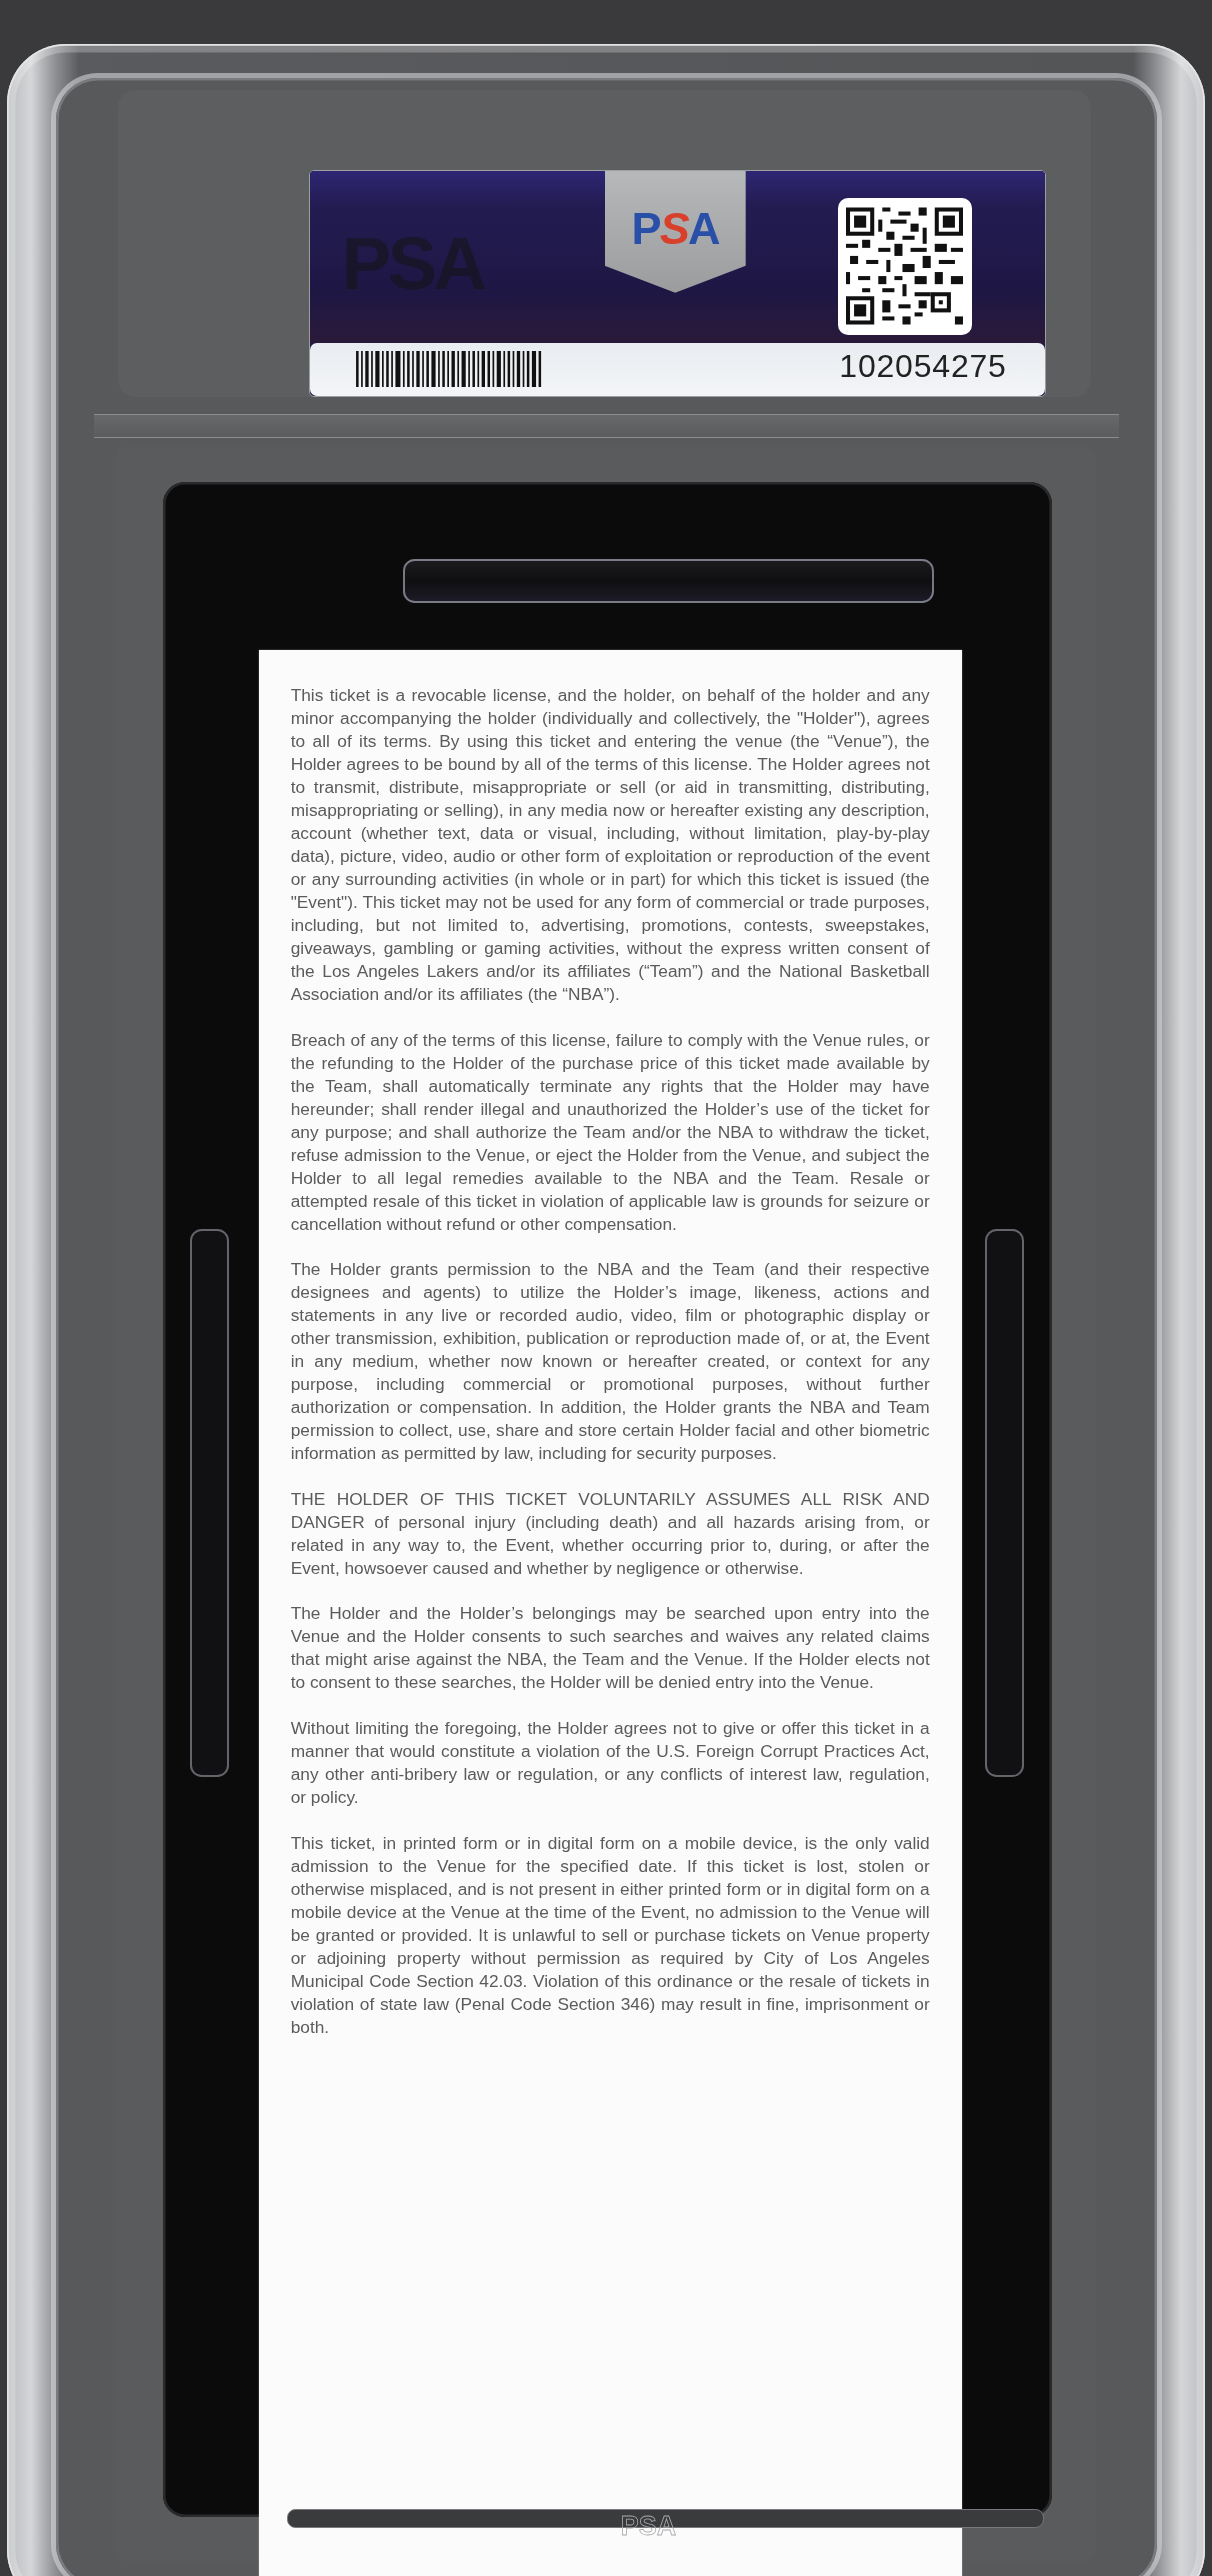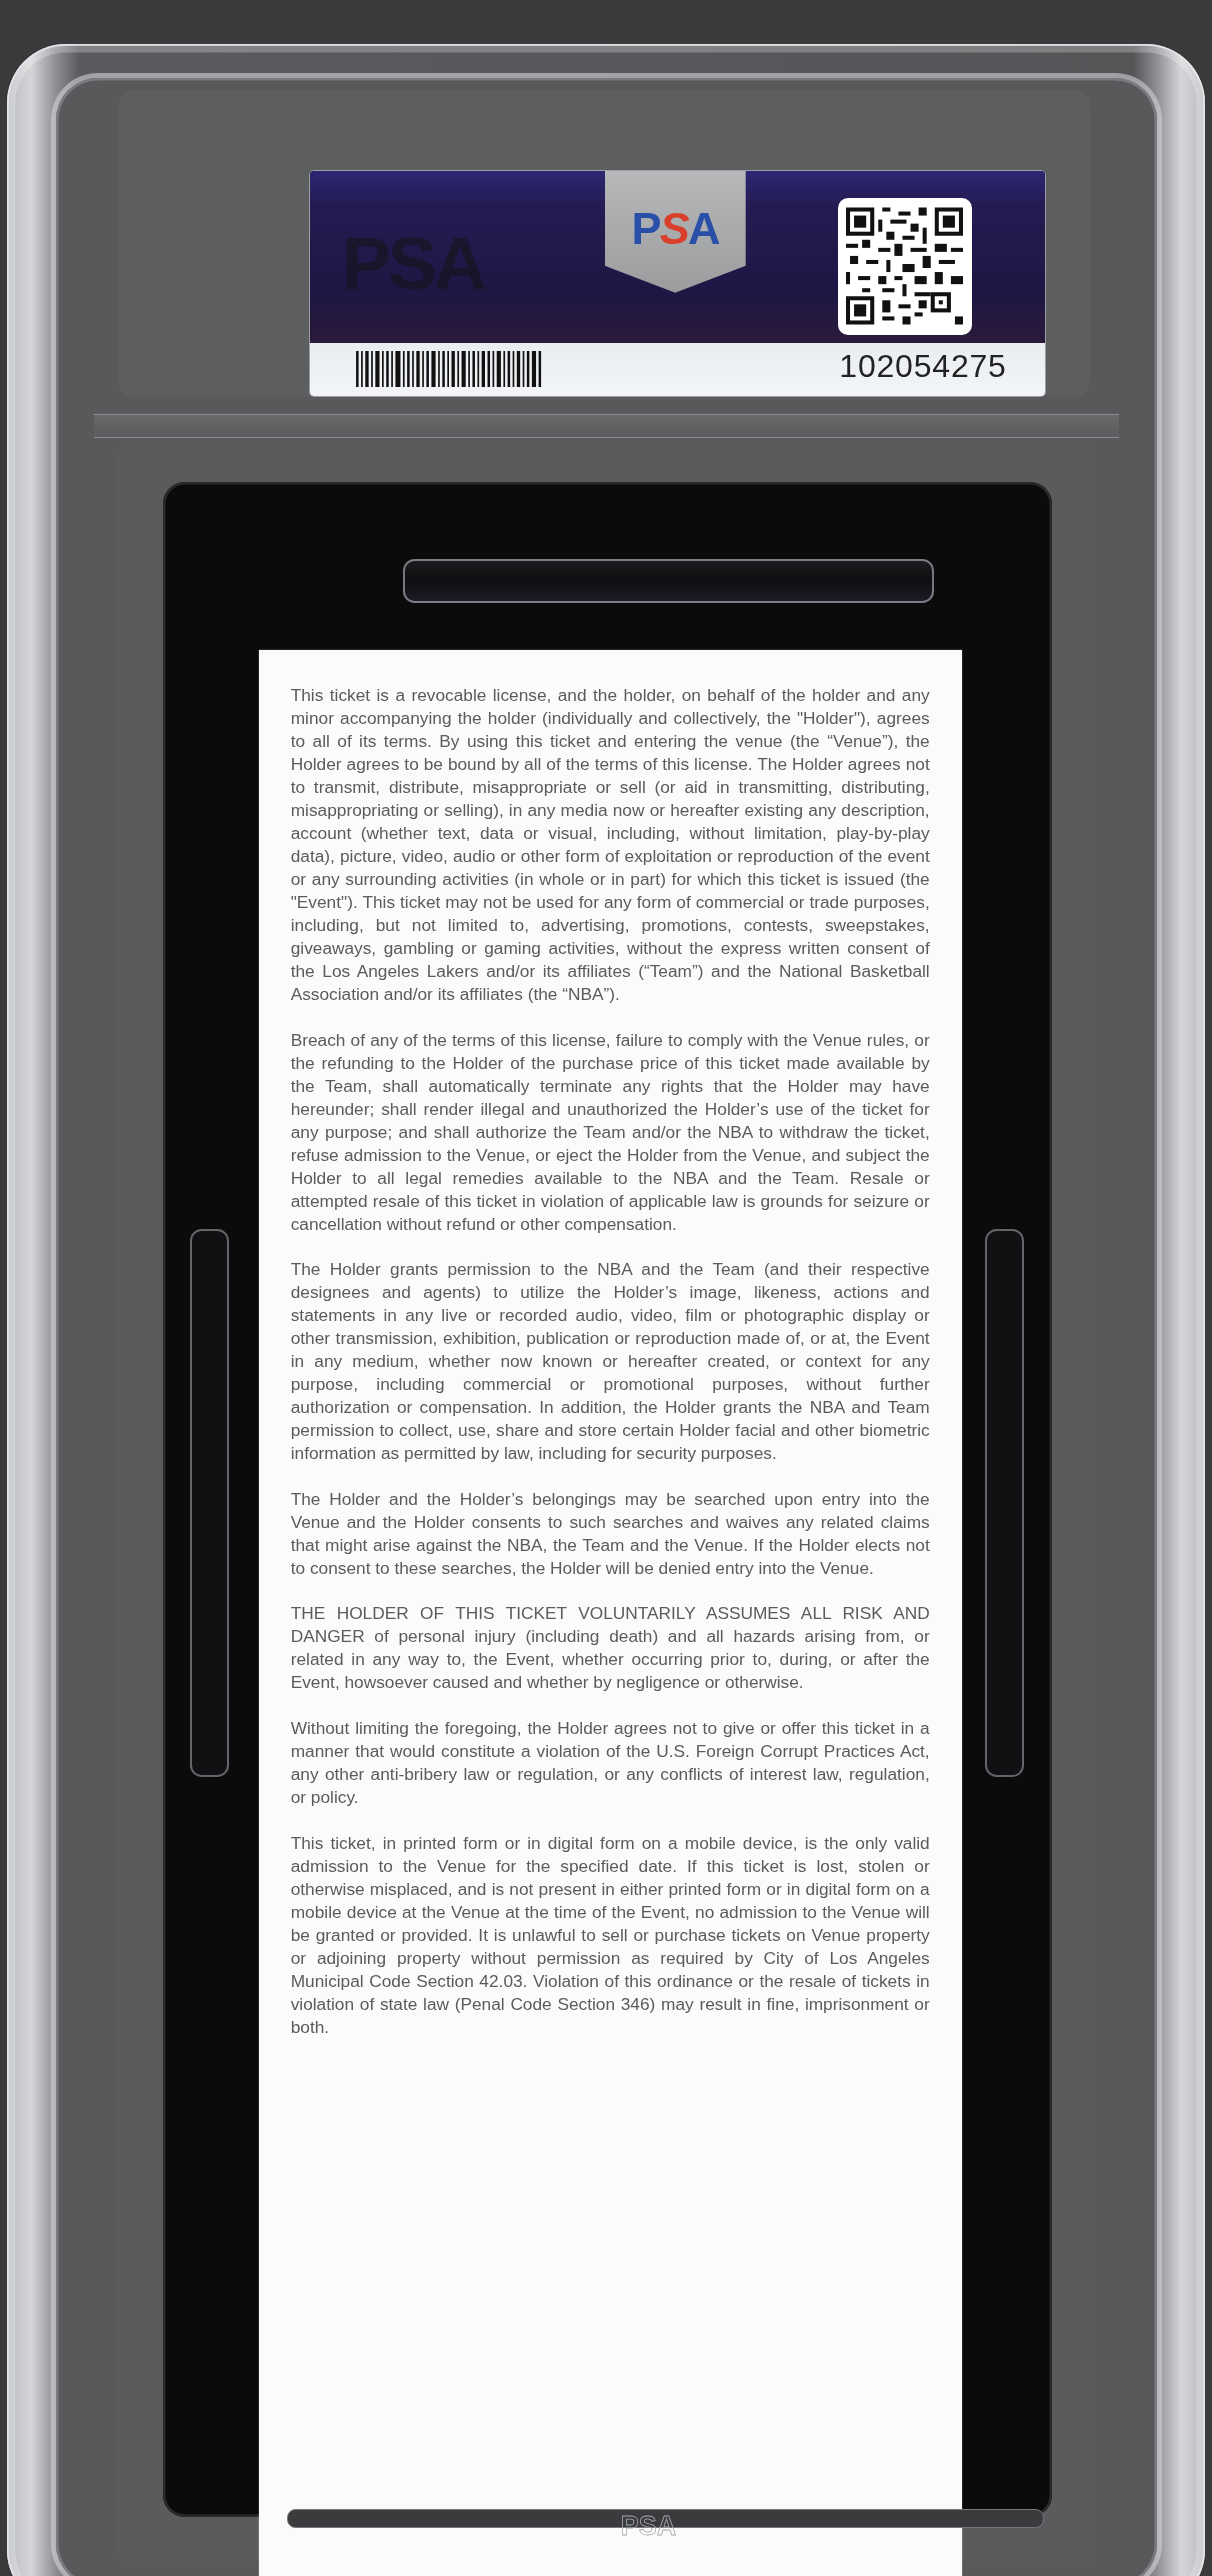--- a/index.html
+++ b/index.html
@@ -54,20 +54,21 @@
   }
   .shield-text .s { color: #d8402c; font-style: italic; }
   .qr {
     position: absolute; left: 528px; top: 27px; width: 134px; height: 137px;
     background: #fff; border-radius: 10px;
   }
   .qr svg { position: absolute; left: 8.4px; top: 8.4px; }
   .label-bottom {
     position: absolute; left: 0; top: 172px; width: 100%; height: 53px;
     background: linear-gradient(180deg, #e9ecf0, #f3f5f8);
+    border-radius: 7px;
   }
   .barcode { position: absolute; left: 46px; top: 8.4px; width: 186px; height: 36px; }
   .cert {
     position: absolute; right: 38px; top: 5px; font-size: 32px; color: #222;
     font-family: "Liberation Sans", sans-serif; letter-spacing: 0.8px;
   }
   
   .ridge {
     position: absolute; left: 38px; top: 336px; width: 1025px; height: 22px;
     border-top: 1.7px solid #8a8c8f; border-bottom: 1.7px solid #8a8c8f;
@@ -241,22 +242,22 @@
         <div class="slot-h" style="left:240px; top:77px; width:527px;"></div>
         <div class="slot-v" style="left:27px; top:747px; height:544px;"></div>
         <div class="slot-v" style="left:822px; top:747px; height:544px;"></div>
         <div class="slot-h" style="left:240px; top:1948px; width:527px;"></div>
 
         <div class="ticket">
           <div class="ticket-text">
             <p>This ticket is a revocable license, and the holder, on behalf of the holder and any minor accompanying the holder (individually and collectively, the "Holder"), agrees to all of its terms. By using this ticket and entering the venue (the “Venue”), the Holder agrees to be bound by all of the terms of this license. The Holder agrees not to transmit, distribute, misappropriate or sell (or aid in transmitting, distributing, misappropriating or selling), in any media now or hereafter existing any description, account (whether text, data or visual, including, without limitation, play-by-play data), picture, video, audio or other form of exploitation or reproduction of the event or any surrounding activities (in whole or in part) for which this ticket is issued (the "Event"). This ticket may not be used for any form of commercial or trade purposes, including, but not limited to, advertising, promotions, contests, sweepstakes, giveaways, gambling or gaming activities, without the express written consent of the Los Angeles Lakers and/or its affiliates (“Team”) and the National Basketball Association and/or its affiliates (the “NBA”).</p>
             <p>Breach of any of the terms of this license, failure to comply with the Venue rules, or the refunding to the Holder of the purchase price of this ticket made available by the Team, shall automatically terminate  any rights that the Holder may have hereunder; shall render illegal and unauthorized the Holder’s use of the ticket for any purpose; and shall authorize the Team and/or the NBA to withdraw the ticket, refuse admission to the Venue, or eject the Holder from the Venue, and subject the Holder to all legal remedies available to the NBA and the Team.  Resale or attempted resale of this ticket in violation of applicable law is grounds for seizure or cancellation without refund or other compensation.</p>
             <p>The Holder grants permission to the NBA and the Team (and their respective designees and agents) to utilize the Holder’s image, likeness, actions and statements in any live or recorded audio, video, film or photographic display or other transmission, exhibition, publication or reproduction made of, or at, the Event in any medium, whether now known or hereafter created, or context for any purpose, including commercial or promotional purposes, without further authorization or compensation.  In addition, the Holder grants the NBA and Team permission to collect, use, share and store certain Holder facial and other biometric information as permitted by law, including for security purposes.</p>
+            <p>THE HOLDER OF THIS TICKET VOLUNTARILY ASSUMES ALL RISK AND DANGER of personal injury (including death) and all hazards arising from, or related in any way to, the Event, whether occurring prior to, during, or after the Event, howsoever caused and whether by negligence or otherwise.</p>
             <p>The Holder and the Holder’s belongings may be searched upon entry into the Venue and the Holder consents to such searches and waives any related claims that might arise against the NBA, the Team and the Venue.  If the Holder elects not to consent to these searches, the Holder will be denied entry into the Venue.</p>
-            <p>THE HOLDER OF THIS TICKET VOLUNTARILY ASSUMES ALL RISK AND DANGER of personal injury (including death) and all hazards arising from, or related in any way to, the Event, whether occurring prior to, during, or after the Event, howsoever caused and whether by negligence or otherwise.</p>
             <p>Without limiting the foregoing, the Holder agrees not to give or offer this ticket in a manner that would constitute a violation of the U.S. Foreign Corrupt Practices Act, any other anti-bribery law or regulation, or any conflicts of interest law, regulation, or policy.</p>
             <p style="margin:0;">
               <span>This ticket, in printed form or in digital form on a mobile device, is the only valid admission to the Venue for the specified date. If this ticket is lost, stolen or otherwise misplaced, and is not present in either printed form or in digital form on a mobile device at the Venue at the time of the Event, no admission to the Venue will be granted or provided. It is unlawful to sell or purchase tickets on Venue property or adjoining property without permission as required by City of Los Angeles Municipal Code Section 42.03. Violation of this ordinance or the resale of tickets in violation of state law (Penal Code Section 346) may result in fine, imprisonment or both.</span>
             </p>
           </div>
         </div>
       </div>
     </div>
 
     <div class="bottom-ridge"></div>

